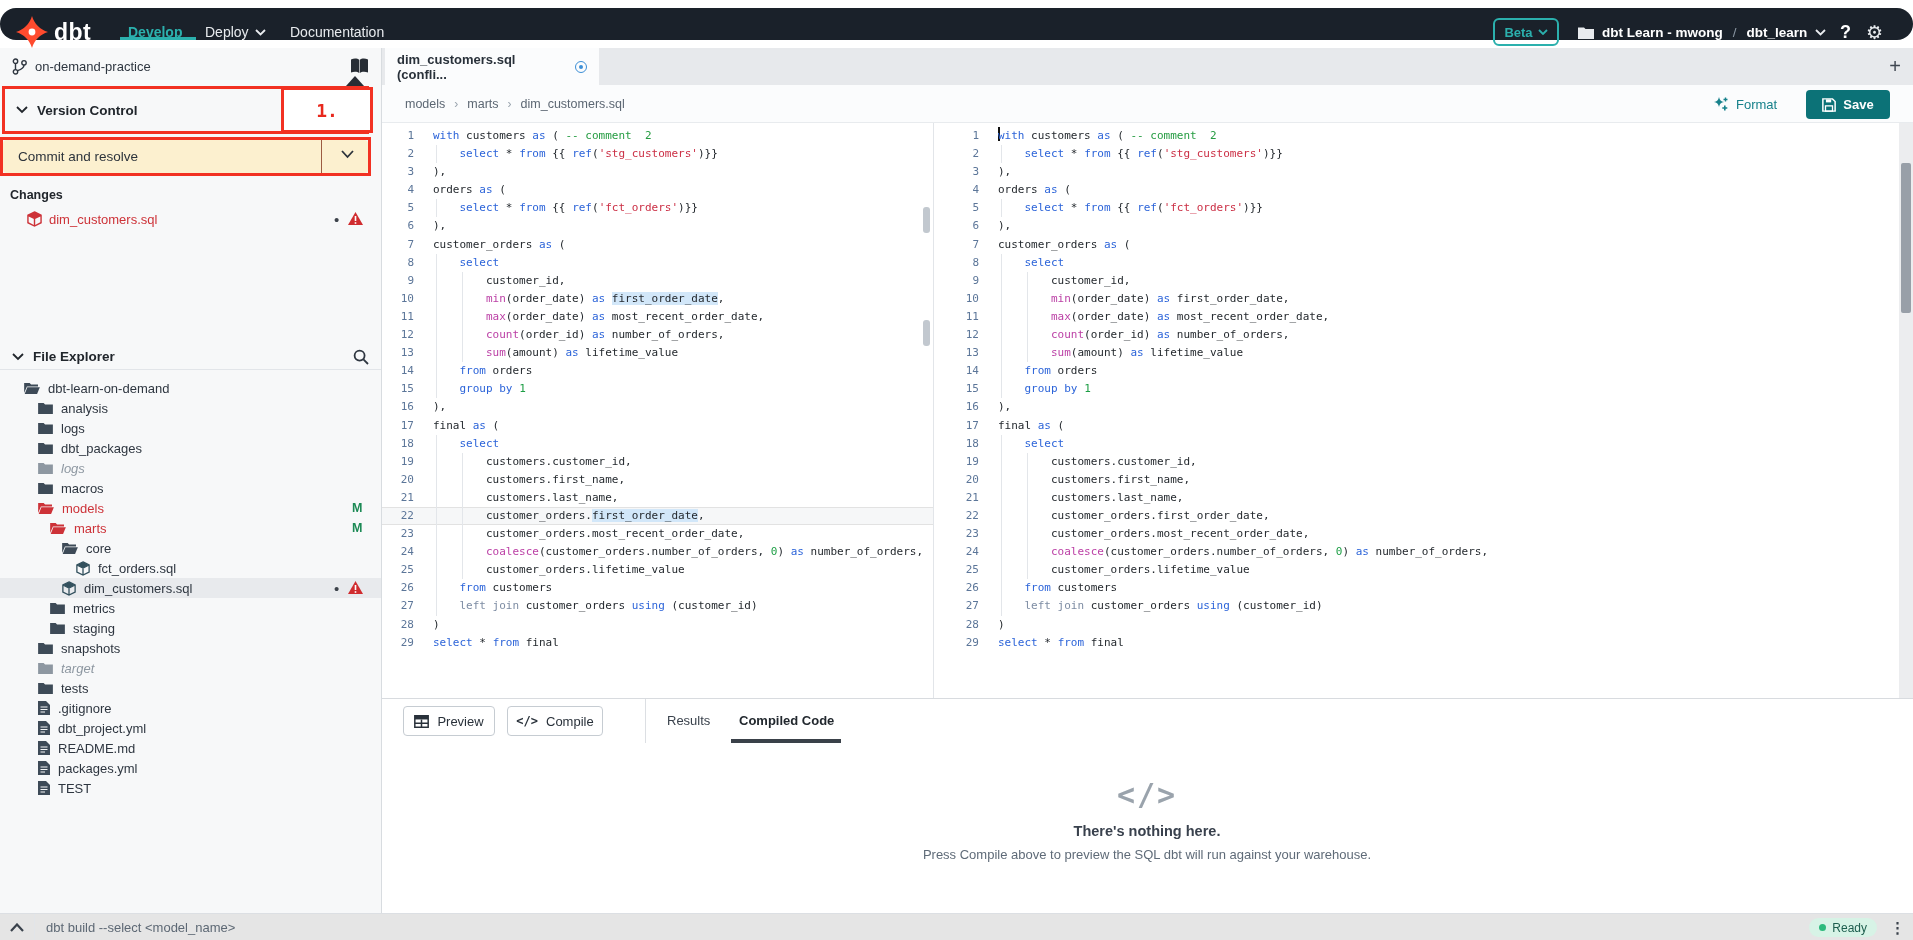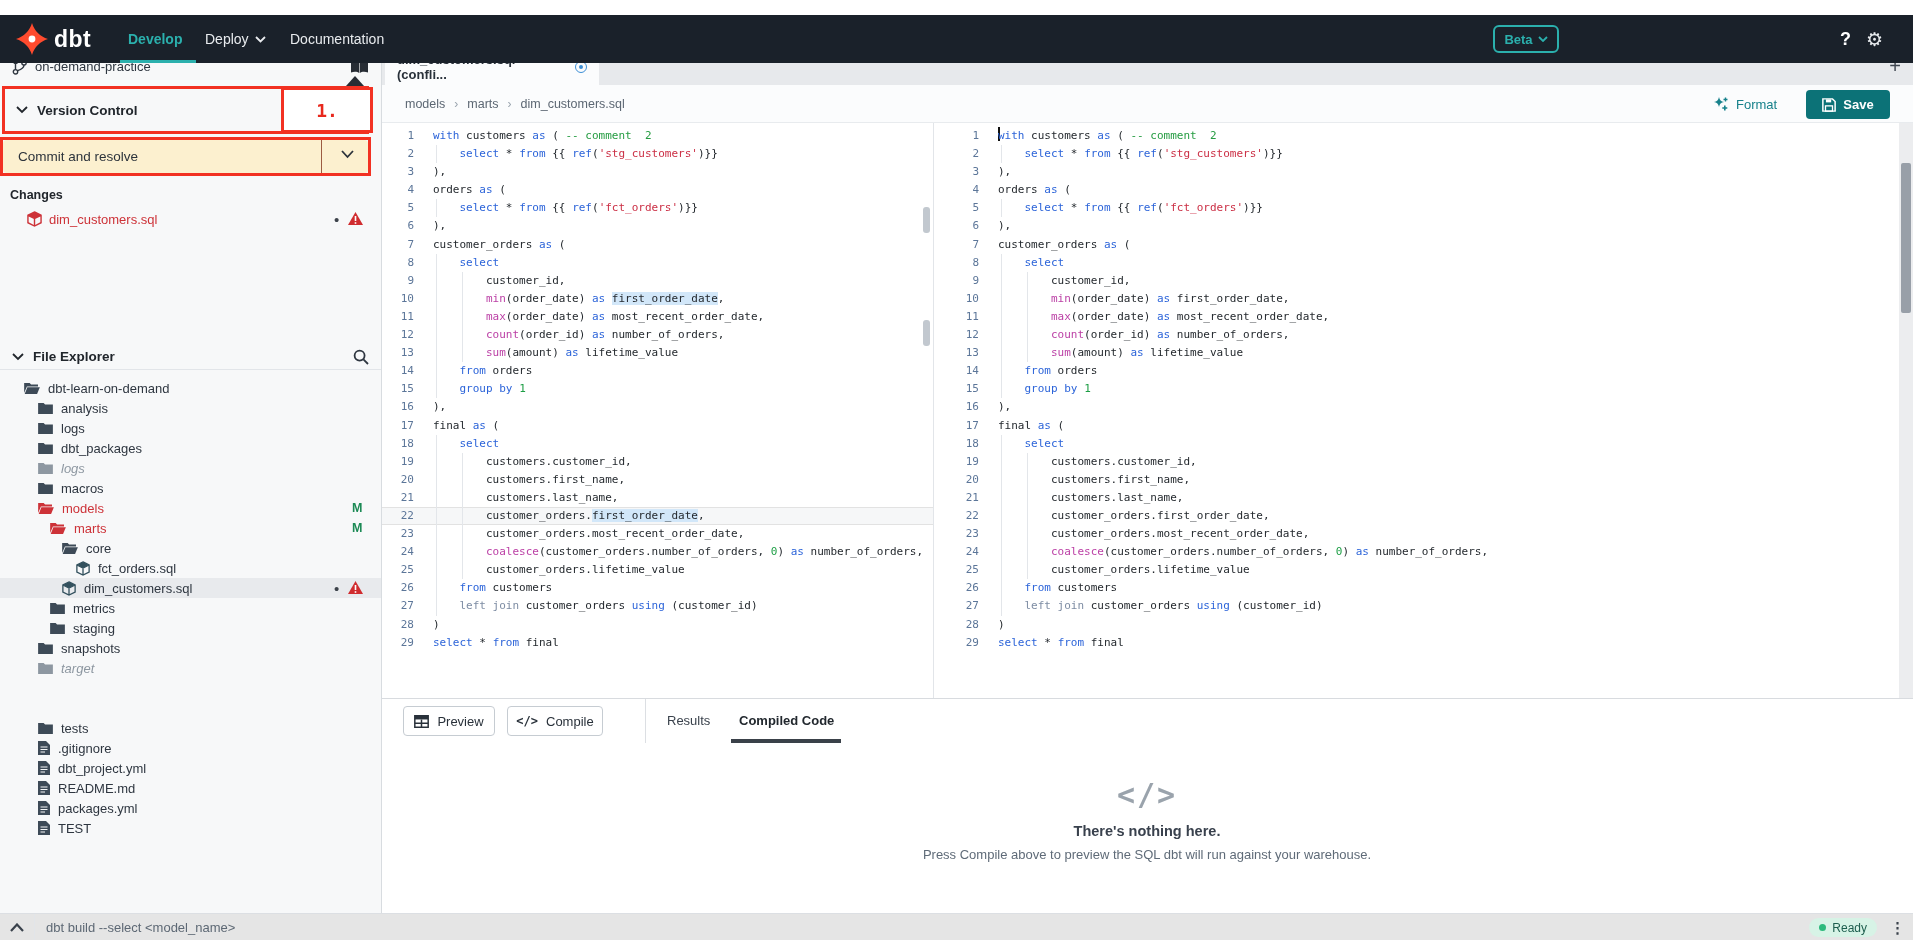--- a/index.html
+++ b/index.html
@@ -1,21 +1,21 @@
 <!DOCTYPE html>
 <html><head>
 <meta charset="utf-8">
 <style>
   * { margin:0; padding:0; box-sizing:border-box; }
   html,body { width:1913px; height:940px; overflow:hidden; background:#fff;
     font-family:"Liberation Sans", sans-serif; }
   .app { position:relative; width:1913px; height:940px; background:#fff; }
 
   
-  .nav { position:absolute; left:0; top:15px; width:1913px; height:48px; background:#1a212a; z-index:30; }
+  .nav { position:absolute; left:0; top:8px; width:1913px; height:32px; background:#1a212a; z-index:30;border-radius:23px; }
   .logo { position:absolute; left:16px; top:8px; display:flex; align-items:center; gap:6px; }
   .logo-text { color:#fff; font-size:23px; font-weight:bold; letter-spacing:.5px; }
   .nav-item { position:absolute; top:0; height:48px; line-height:48px; font-size:14px; color:#e8ebee; cursor:pointer; }
   .nav-develop { left:128px; color:#2bb0ad; font-weight:bold; }
   .nav-deploy { left:205px; display:flex; align-items:center; gap:6px; }
   .nav-docs { left:290px; }
   .dev-underline { position:absolute; left:120px; bottom:0; width:76px; height:3px; background:#2bb0ad; }
   .beta { position:absolute; left:1493px; top:10px; width:66px; height:28px; border:2px solid #2bb0ad; border-radius:6px;
     color:#2bb0ad; font-size:13px; font-weight:bold; display:flex; align-items:center; justify-content:center; gap:5px; cursor:pointer; }
   .acct { position:absolute; left:1578px; top:0; height:48px; display:flex; align-items:center; gap:8px; color:#fff; font-size:13.5px; font-weight:600; }
@@ -145,20 +145,31 @@
     </div>
     <div class="nav-item nav-docs">Documentation</div>
     <div class="dev-underline"></div>
 
     <div class="beta">
       <span>Beta</span>
       <svg width="10" height="6" viewBox="0 0 10 6">
           <path d="M1 1 L5 5 L9 1" stroke="#2bb0ad" stroke-width="1.8" fill="none"></path>
         </svg>
     </div>
+    <div class="acct">
+      <svg width="16" height="13" viewBox="0 0 16 13">
+          <path d="M0 1.5 L6 1.5 L7.5 3 L16 3 L16 13 L0 13 Z" fill="#e8ebee"></path>
+        </svg>
+      <span>dbt Learn - mwong</span>
+      <span class="slash">/</span>
+      <span>dbt_learn</span>
+      <svg width="11" height="7" viewBox="0 0 11 7">
+          <path d="M1 1 L5.5 5.5 L10 1" stroke="#e8ebee" stroke-width="1.8" fill="none"></path>
+        </svg>
+    </div>
     <div class="nav-help">?</div>
     <div class="nav-gear">⚙</div>
   </div>
 
   <div class="sidebar">
     <div class="branchrow">
       <svg width="15" height="17" viewBox="0 0 15 17">
         <circle cx="3.5" cy="3.2" r="2.2" fill="none" stroke="#2e3640" stroke-width="1.4"></circle>
         <circle cx="3.5" cy="13.8" r="2.2" fill="none" stroke="#2e3640" stroke-width="1.4"></circle>
         <circle cx="12" cy="4.8" r="2.2" fill="none" stroke="#2e3640" stroke-width="1.4"></circle>
@@ -317,21 +328,21 @@
             <path d="M0 1 L6 1 L7.5 2.8 L16 2.8 L16 13 L0 13 Z" fill="#3d4a57"></path>
           </svg>
           <span>snapshots</span>
         </div>
         <div class="trow muted" style="padding-left: 38px;">
           <svg width="15" height="12" viewBox="0 0 16 13">
             <path d="M0 1 L6 1 L7.5 2.8 L16 2.8 L16 13 L0 13 Z" fill="#8d97a1"></path>
           </svg>
           <span>target</span>
         </div>
-        <div class="trow" style="padding-left: 38px; margin-top: 40px;">
+        <div class="trow" style="padding-left: 38px;">
           <svg width="15" height="12" viewBox="0 0 16 13">
             <path d="M0 1 L6 1 L7.5 2.8 L16 2.8 L16 13 L0 13 Z" fill="#3d4a57"></path>
           </svg>
           <span>tests</span>
         </div>
         <div class="trow" style="padding-left: 38px;">
           <svg width="12" height="14" viewBox="0 0 12 14">
             <path d="M0 0 L8 0 L12 4 L12 14 L0 14 Z" fill="#3d4a57"></path>
             <path d="M2.5 6 L9.5 6 M2.5 8.5 L9.5 8.5 M2.5 11 L7 11" stroke="#f7f8f9" stroke-width="1.1"></path>
           </svg>

